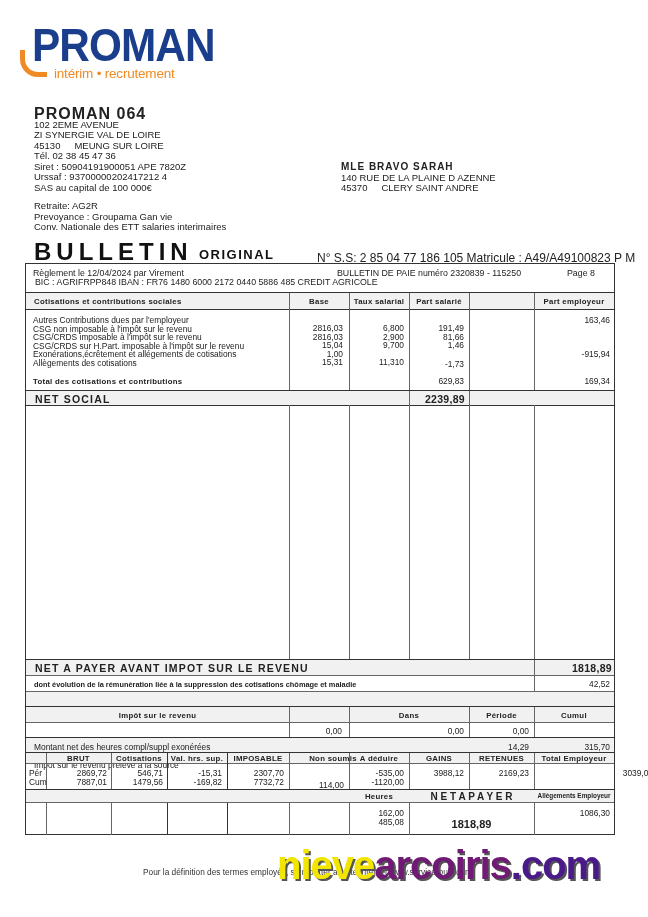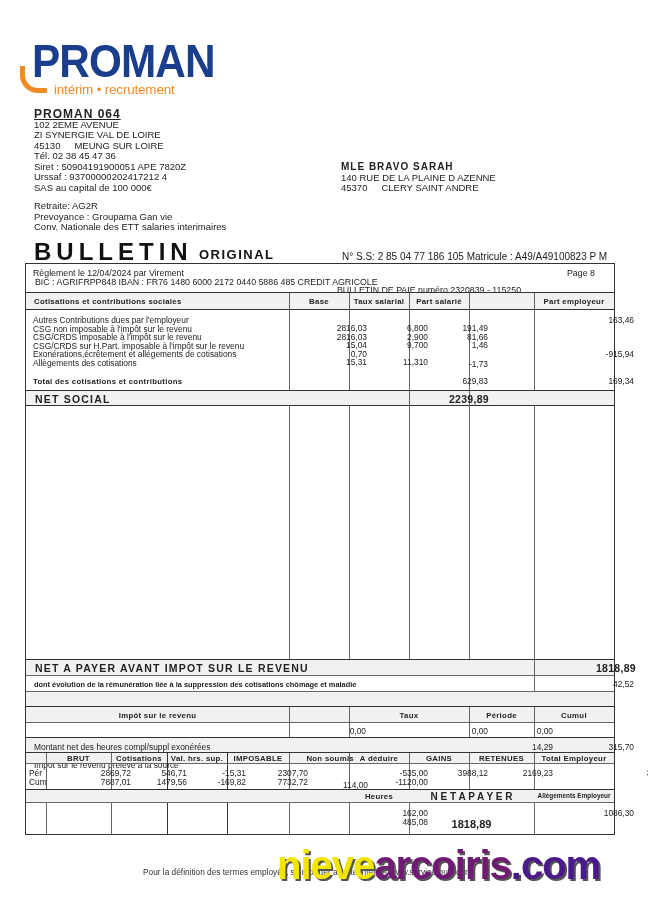--- a/index.html
+++ b/index.html
@@ -1,52 +1,52 @@
 <!DOCTYPE html>
 <html><head>
 <meta charset="utf-8">
 <style>
   html,body{margin:0;padding:0;background:#fff;}
   body{width:648px;height:917px;position:relative;overflow:hidden;font-family:"Liberation Sans",sans-serif;color:#222;}
   .abs{position:absolute;}
-  .logo{left:22px;top:22px;width:180px;height:60px;margin-top:16px;}
+  .logo{left:22px;top:22px;width:180px;height:60px;}
   .logo-word{position:absolute;left:10px;top:0;font-family:"Liberation Sans",sans-serif;font-weight:bold;font-size:46px;letter-spacing:-1px;color:#1a3e8c;line-height:46px;transform:scaleX(0.92);transform-origin:left;}
   .logo-swoosh{position:absolute;left:-2px;top:28px;width:22px;height:22px;border-left:5px solid #f08a24;border-bottom:5px solid #f08a24;border-radius:0 0 0 18px;}
   .logo-sub{position:absolute;left:32px;top:44px;font-size:13.5px;color:#f08a24;white-space:nowrap;letter-spacing:-0.2px;}
   .addr{font-size:9.5px;line-height:10.5px;color:#222;white-space:nowrap;}
   .bold-cond{font-weight:bold;letter-spacing:1px;}
   .bulletin{left:34px;top:238px;font-size:24px;font-weight:bold;letter-spacing:5px;color:#111;}
   .original{left:199px;top:247px;font-size:13px;font-weight:bold;letter-spacing:1.5px;color:#111;}
-  .nss{left:342px;top:251px;font-size:10px;white-space:nowrap;}
+  .nss{left:317px;top:251px;font-size:12px;white-space:nowrap;}
   .frame{left:25px;top:263px;width:590px;height:572px;border:1.5px solid #333;box-sizing:border-box;}
   .txt{font-size:8.4px;white-space:nowrap;line-height:8.6px;}
   .hdr{font-size:7.8px;font-weight:bold;white-space:nowrap;letter-spacing:0.3px;}
   .vl{position:absolute;width:0;border-left:1px solid #666;}
   .hl{position:absolute;height:0;border-top:1px solid #666;}
   .shade{position:absolute;background:#f1f1f1;}
-  .r{text-align:right;padding-left:24px;}
+  .r{text-align:right;}
   .c{text-align:center;}
   .big{font-size:10.5px;font-weight:bold;letter-spacing:1.2px;white-space:nowrap;}
   .footer{left:143px;top:868px;font-size:8.3px;line-height:9px;color:#333;white-space:nowrap;}
   .wm{left:277px;top:843px;font-size:40px;font-weight:bold;white-space:nowrap;letter-spacing:-1px;text-shadow:2px 2px 0 #555;}
   .wm .y{color:#f2e600;}
   .wm .o{color:#701a75;}
   .wm .p{color:#4a1a8a;}
 </style>
 </head>
 <body>
 
 <div class="abs logo">
   <div class="logo-swoosh"></div>
   <div class="logo-word">PROMAN</div>
   <div class="logo-sub">intérim • recrutement</div>
 </div>
 
 <div class="abs addr" style="left:34px;top:109px;">
-  <div class="bold-cond" style="font-size:12px;text-decoration:underline;">PROMAN 064</div>
+  <div class="bold-cond" style="font-size:16px;">PROMAN 064</div>
   <div>102 2EME AVENUE</div>
   <div>ZI SYNERGIE VAL DE LOIRE</div>
   <div><span>45130</span><span style="display:inline-block;width:14px;"></span><span>MEUNG SUR LOIRE</span></div>
   <div>Tél. 02 38 45 47 36</div>
   <div>Siret  :   50904191900051   APE   7820Z</div>
   <div>Urssaf :   93700000202417212 4</div>
   <div>SAS au capital de 100 000€</div>
   <div style="height:8px;"></div>
   <div>Retraite: AG2R</div>
   <div>Prevoyance : Groupama Gan vie</div>
@@ -60,21 +60,21 @@
 </div>
 
 <div class="abs bulletin">BULLETIN</div>
 <div class="abs original">ORIGINAL</div>
 <div class="abs nss">N° S.S: 2 85 04 77 186 105 Matricule :  A49/A49100823   P M</div>
 
 <div class="abs frame"></div>
 
 <div class="abs txt" style="left:33px;top:269px;font-size:8.8px;">Règlement le  12/04/2024  par Virement</div>
 <div class="abs txt" style="left:35px;top:278px;font-size:8.8px;">BIC : AGRIFRPP848 IBAN : FR76 1480 6000 2172 0440 5886 485 CREDIT AGRICOLE</div>
-<div class="abs txt" style="left:337px;top:286px;font-size:8.8px;">BULLETIN DE PAIE numéro  2320839 - 115250</div>
+<div class="abs txt" style="left:337px;top:269px;font-size:8.8px;">BULLETIN DE PAIE numéro  2320839 - 115250</div>
 <div class="abs txt" style="left:567px;top:269px;font-size:8.8px;">Page 8</div>
 
 <div class="shade" style="left:26px;top:293px;width:588px;height:16px;"></div>
 <div class="hl" style="left:26px;top:292px;width:588px;border-color:#333;"></div>
 <div class="hl" style="left:26px;top:309px;width:588px;border-color:#333;"></div>
 
 <div class="abs hdr" style="left:34px;top:297px;">Cotisations et contributions sociales</div>
 <div class="abs hdr c" style="left:289px;top:297px;width:60px;">Base</div>
 <div class="abs hdr c" style="left:349px;top:297px;width:60px;">Taux salarial</div>
 <div class="abs hdr c" style="left:409px;top:297px;width:60px;">Part  salarié</div>
@@ -91,21 +91,21 @@
   <div class="txt">CSG non imposable à l'impôt sur le revenu</div>
   <div class="txt">CSG/CRDS  imposable à l'impôt sur le revenu</div>
   <div class="txt">CSG/CRDS sur H.Part. imposable à l'impôt sur le revenu</div>
   <div class="txt">Exonérations,écrêtement et allégements de cotisations</div>
   <div class="txt">Allègements des cotisations</div>
 </div>
 <div class="abs r" style="left:289px;top:324px;width:54px;">
   <div class="txt">2816,03</div>
   <div class="txt">2816,03</div>
   <div class="txt">15,04</div>
-  <div class="txt">0,70</div>
+  <div class="txt">1,00</div>
   <div class="txt">15,31</div>
 </div>
 <div class="abs r" style="left:349px;top:324px;width:55px;">
   <div class="txt">6,800</div>
   <div class="txt">2,900</div>
   <div class="txt">9,700</div>
   <div class="txt" style="height:8.6px;"></div>
   <div class="txt">11,310</div>
 </div>
 <div class="abs r" style="left:409px;top:324px;width:55px;">
@@ -147,21 +147,21 @@
 <div class="shade" style="left:26px;top:692px;width:588px;height:14px;"></div>
 <div class="hl" style="left:26px;top:706px;width:588px;border-color:#333;"></div>
 
 <div class="shade" style="left:26px;top:707px;width:588px;height:15px;"></div>
 <div class="hl" style="left:26px;top:722px;width:588px;"></div>
 <div class="vl" style="left:289px;top:707px;height:46px;"></div>
 <div class="vl" style="left:349px;top:707px;height:30px;"></div>
 <div class="vl" style="left:469px;top:707px;height:46px;"></div>
 <div class="vl" style="left:534px;top:707px;height:46px;"></div>
 <div class="abs hdr c" style="left:26px;top:711px;width:263px;">Impôt sur le revenu</div>
-<div class="abs hdr c" style="left:349px;top:711px;width:120px;">Taux</div>
+<div class="abs hdr c" style="left:349px;top:711px;width:120px;">Dans</div>
 <div class="abs hdr c" style="left:469px;top:711px;width:65px;">Période</div>
 <div class="abs hdr c" style="left:534px;top:711px;width:80px;">Cumul</div>
 
 <div class="abs txt" style="left:34px;top:761px;">Impôt sur le revenu prélevé à la source</div>
 <div class="abs txt r" style="left:289px;top:727px;width:53px;">0,00</div>
 <div class="abs txt r" style="left:349px;top:727px;width:115px;">0,00</div>
 <div class="abs txt r" style="left:469px;top:727px;width:60px;">0,00</div>
 <div class="hl" style="left:26px;top:737px;width:588px;border-color:#333;"></div>
 
 <div class="shade" style="left:26px;top:738px;width:588px;height:14px;"></div>
@@ -180,21 +180,21 @@
 <div class="vl" style="left:349px;top:753px;height:82px;"></div>
 <div class="vl" style="left:409px;top:753px;height:36px;"></div>
 <div class="vl" style="left:469px;top:753px;height:36px;"></div>
 <div class="vl" style="left:409px;top:790px;height:45px;"></div>
 <div class="vl" style="left:534px;top:753px;height:82px;"></div>
 
 <div class="abs hdr c" style="left:46px;top:754px;width:65px;">BRUT</div>
 <div class="abs hdr c" style="left:111px;top:754px;width:56px;">Cotisations</div>
 <div class="abs hdr c" style="left:167px;top:754px;width:60px;">Val. hrs. sup.</div>
 <div class="abs hdr c" style="left:227px;top:754px;width:62px;">IMPOSABLE</div>
-<div class="abs hdr c" style="left:294px;top:754px;width:60px;text-align:right;">Non soumis</div>
+<div class="abs hdr c" style="left:303px;top:754px;width:60px;">Non soumis</div>
 <div class="abs hdr c" style="left:349px;top:754px;width:60px;">A déduire</div>
 <div class="abs hdr c" style="left:409px;top:754px;width:60px;">GAINS</div>
 <div class="abs hdr c" style="left:469px;top:754px;width:65px;">RETENUES</div>
 <div class="abs hdr c" style="left:534px;top:754px;width:80px;">Total Employeur</div>
 
 <div class="abs" style="left:29px;top:769px;">
   <div class="txt">Pér</div>
   <div class="txt">Cum</div>
 </div>
 <div class="abs r" style="left:46px;top:769px;width:61px;">

